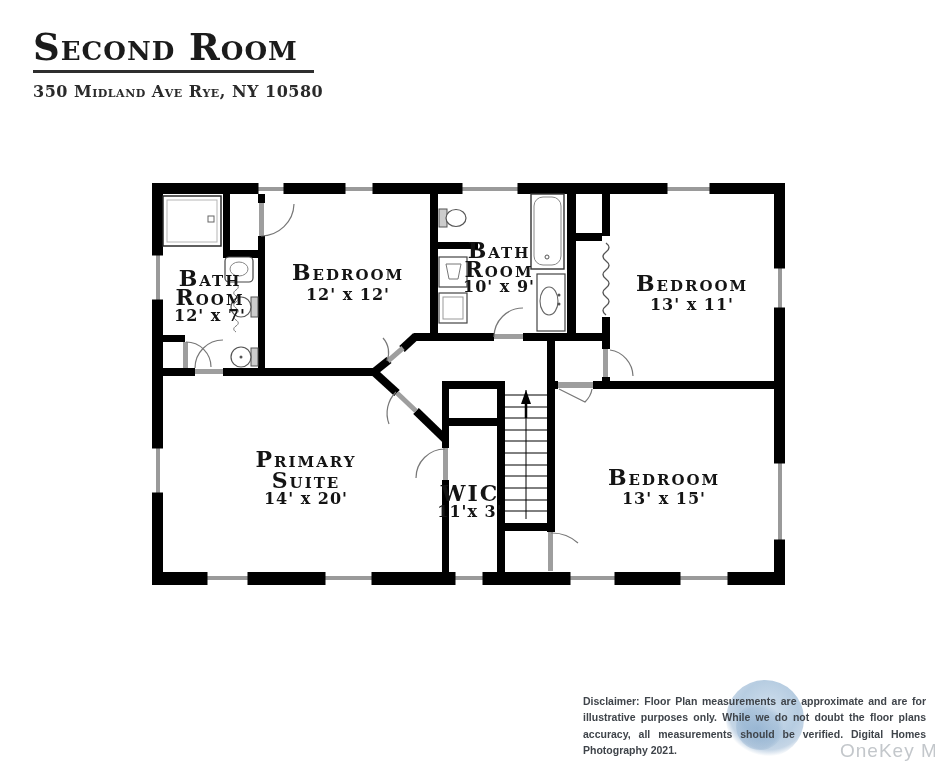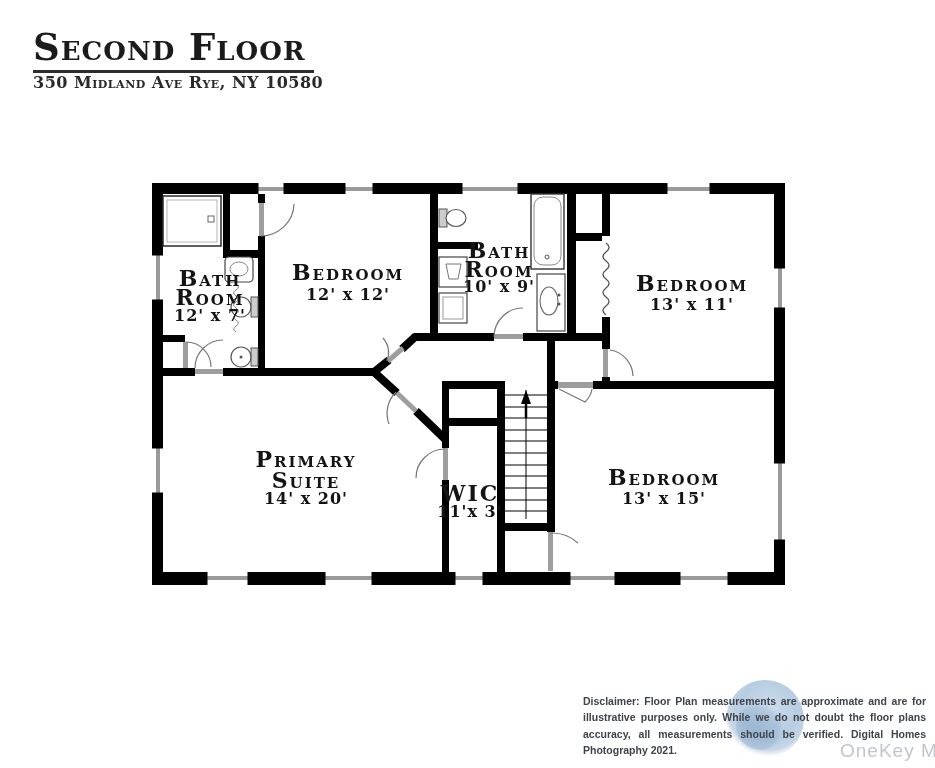--- a/index.html
+++ b/index.html
@@ -5,21 +5,21 @@
   html,body{margin:0;padding:0;background:#ffffff;}
   body{width:935px;height:768px;position:relative;font-family:"Liberation Sans",sans-serif;overflow:hidden;}
   .page{position:absolute;inset:0;background:#fff;}
 
   
   .header{position:absolute;left:33px;top:28px;}
   .title{font-family:"DejaVu Serif",serif;font-weight:700;font-variant:small-caps;
          font-size:37px;line-height:1.05;color:#1b1b1b;letter-spacing:1px;white-space:nowrap;}
   .title-rule{height:3px;background:#2e2e2e;width:281px;margin-top:3px;}
   .subtitle{font-family:"DejaVu Serif",serif;font-weight:700;font-variant:small-caps;
-            font-size:16px;color:#2a2a2a;letter-spacing:0.5px;margin-top:0;white-space:nowrap;}
+            font-size:16px;color:#2a2a2a;letter-spacing:0.5px;margin-top:9px;white-space:nowrap;}
 
   
   svg.plan{position:absolute;left:0;top:0;}
   .room-name{font-family:"DejaVu Serif",serif;font-weight:700;font-variant:small-caps;
              font-size:22px;letter-spacing:2px;fill:#141414;}
   .room-dims{font-family:"DejaVu Serif",serif;font-weight:700;
              font-size:16px;letter-spacing:1px;fill:#141414;}
 
   
   .wm-circle{position:absolute;left:726px;top:680px;width:78px;height:78px;border-radius:50%;
@@ -31,21 +31,21 @@
      color:#3f444a;line-height:1.55;text-align:justify;}
   .mls-mark{position:absolute;left:840px;top:740px;font-family:"Liberation Sans",sans-serif;
      font-size:19px;font-weight:400;color:#c3c7cb;letter-spacing:1px;white-space:nowrap;}
 </style>
 </head>
 <body>
 
 <div class="page">
 
   <div class="header">
-    <div class="title">Second Floor</div>
+    <div class="title">Second Room</div>
     <div class="title-rule"></div>
     <div class="subtitle">350 Midland Ave Rye, NY 10580</div>
   </div>
 
   <svg class="plan" width="935" height="768" viewBox="0 0 935 768" xmlns="http://www.w3.org/2000/svg">
 
     <g fill="#000">
       <rect x="152" y="183" width="633" height="11"></rect>
       <rect x="152" y="572" width="633" height="13"></rect>
       <rect x="152" y="183" width="11" height="402"></rect>

